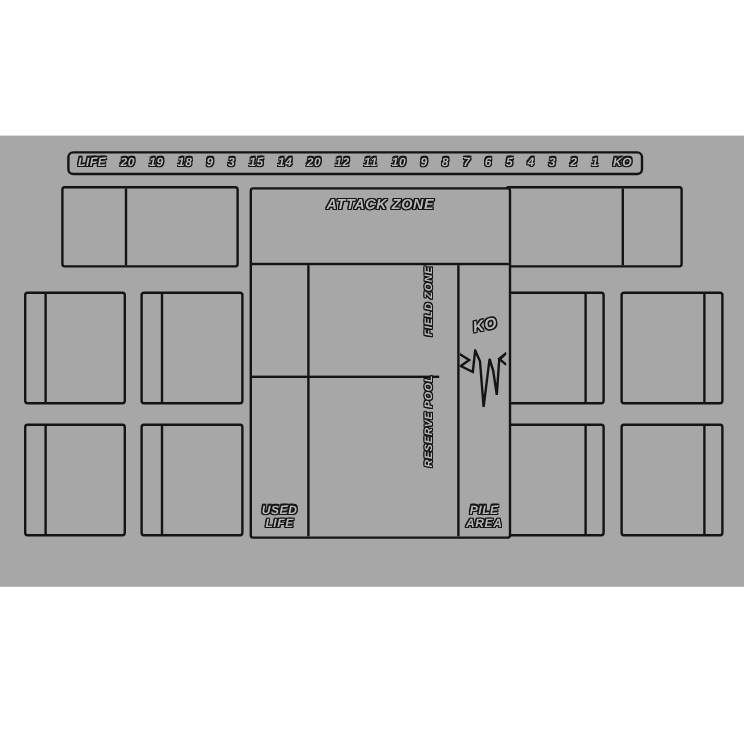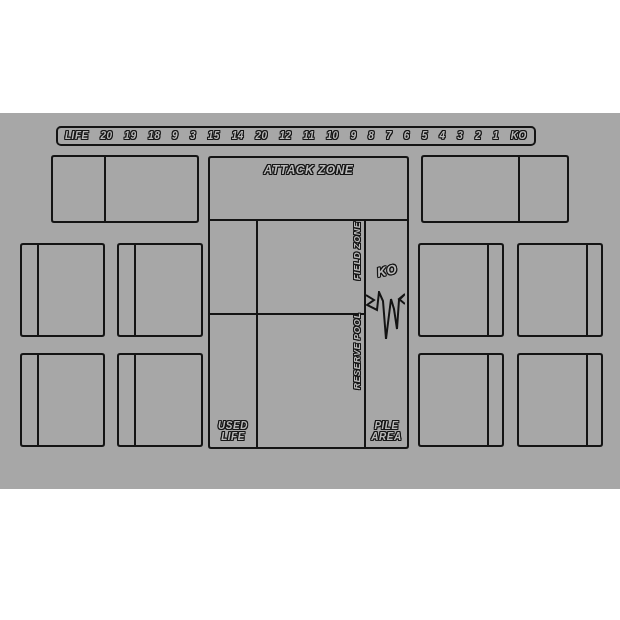--- a/index.html
+++ b/index.html
@@ -22,21 +22,21 @@
 
   
   #life-bar{left:56px;top:126px;width:480px;height:20px;border-radius:5px;
             display:flex;align-items:center;justify-content:space-between;
             padding:0 7px;background:#a7a7a7;}
   #life-bar .bubble{font-size:10px;line-height:10px;}
   .divider-v{position:absolute;top:0;bottom:0;width:2px;background:#141414;}
   .divider-h{position:absolute;left:0;height:2px;background:#141414;}
 
   
-  #central{left:208px;top:156px;width:201px;height:293px;border-radius:3px;background:#a7a7a7;}
+  #central{left:208px;top:156px;width:218px;height:293px;border-radius:3px;background:#a7a7a7;}
   #attack-zone{position:absolute;left:0;top:0;width:100%;height:63px;border-bottom:2px solid #141414;box-sizing:border-box;text-align:center;}
   #attack-zone .bubble{font-size:12px;display:inline-block;margin-top:5px;}
   #used-col{position:absolute;left:0;top:63px;bottom:0;width:48px;border-right:2px solid #141414;box-sizing:border-box;}
   #prep-col{position:absolute;right:0;top:63px;bottom:0;width:43px;border-left:2px solid #141414;box-sizing:border-box;}
   #mid-divider{top:155px;width:156px;}
   .v-label{position:absolute;transform:translate(-50%,-50%) rotate(-90deg);font-size:9px;}
   #field-zone-label{left:147px;top:93px;}
   #reserve-pool-label{left:147px;top:193px;}
   #ko-label{position:absolute;left:50%;top:42px;transform:translate(-50%,0) rotate(-12deg);font-size:13px;}
   .pile-label{position:absolute;left:0;right:0;bottom:5px;text-align:center;}

